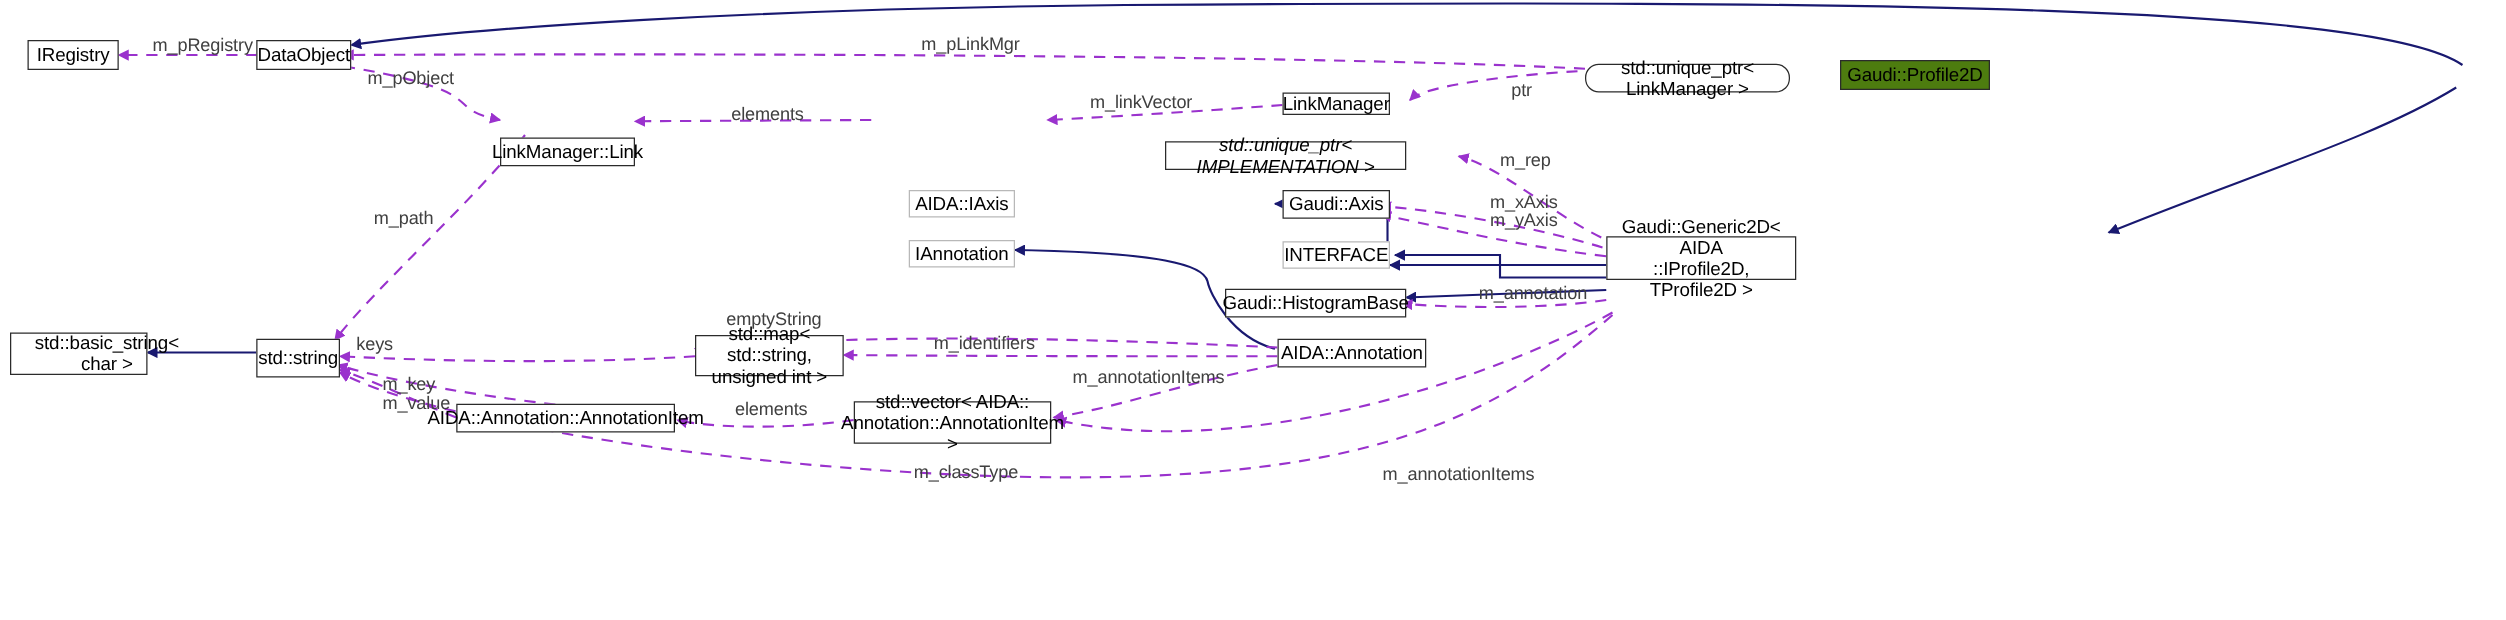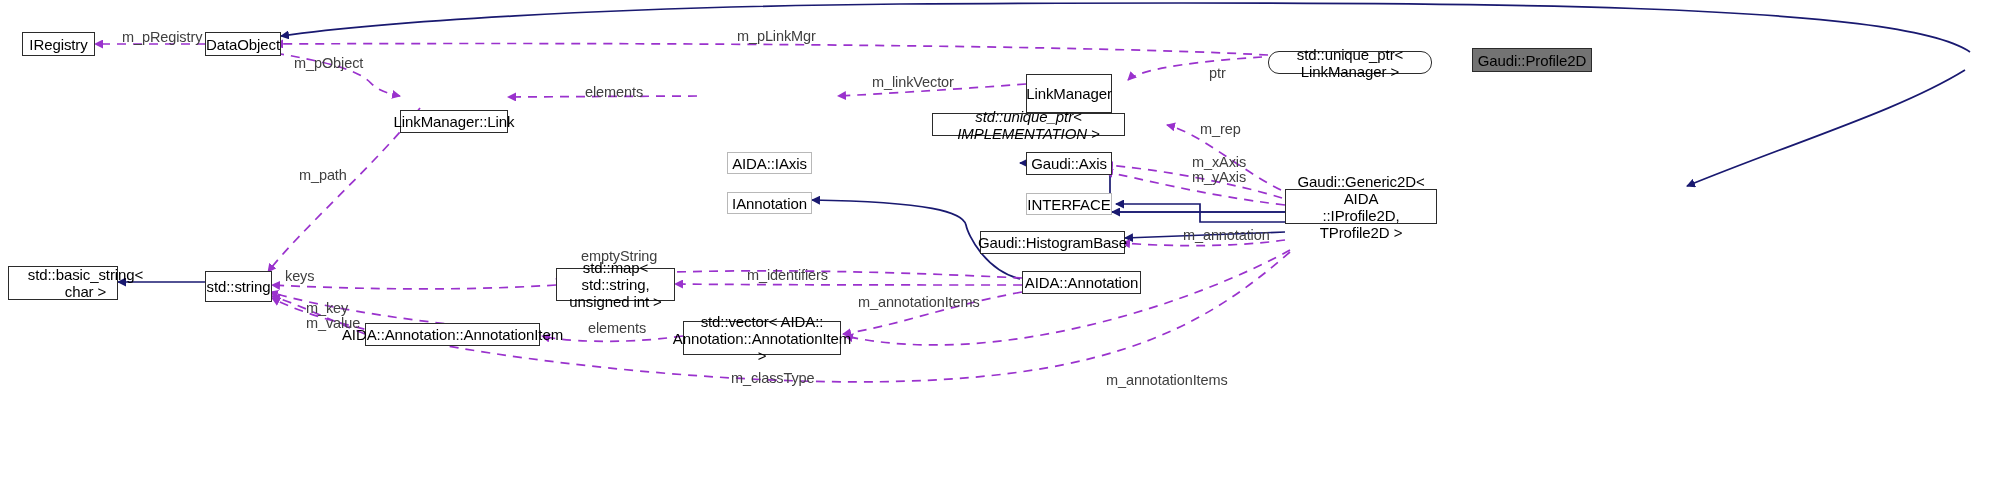--- a/index.html
+++ b/index.html
@@ -23,21 +23,21 @@
     border:1px solid #303030;
     color:#000000;
     font-size:15px;
     line-height:17px;
     white-space:pre-line;
     letter-spacing:-0.1px;
     z-index:5;
   }
   .node.solidbox{border:1.6px solid #2b2b2b;}
   .node.lightbox{border:1px solid #b8b8b8;}
-  .node.focus{background:#737373;border:1.6px solid #2b2b2b;}
+  .node.focus{background:#4d7c0f;border:1.6px solid #2b2b2b;}
   .elabel{
     position:absolute;
     font-size:14.5px;
     line-height:15px;
     color:#404040;
     white-space:pre-line;
     z-index:6;
     background:transparent;
     text-align:left;
     letter-spacing:-0.1px;
@@ -93,21 +93,21 @@
     </g>
   </svg>
 
   <div class="node solidbox" style="left:22px; top:32px; width:73px; height:24px;">IRegistry</div>
 
   <div class="node solidbox" style="left:205px; top:32px; width:76px; height:24px;">DataObject</div>
 
   <div class="node solidbox" style="left:400px; top:86px; width:108px; height:23px;margin-top:24px;">LinkManager::Link</div>
 
 
-  <div class="node solidbox" style="left:1026px; top:74px; width:86px; height:39px;">LinkManager</div>
+  <div class="node solidbox" style="left:1026px; top:74px; width:86px; height:18px;">LinkManager</div>
 
   <div class="node solidbox" style="left:1268px; top:51px; width:164px; height:23px;border-radius:11px;">std::unique_ptr&lt; LinkManager &gt;</div>
 
   <div class="node solidbox" style="left:932px; top:113px; width:193px; height:23px;font-style:italic;">std::unique_ptr&lt; IMPLEMENTATION &gt;</div>
 
   <div class="node lightbox" style="left:727px; top:152px; width:85px; height:22px;">AIDA::IAxis</div>
 
   <div class="node solidbox" style="left:1026px; top:152px; width:86px; height:23px;">Gaudi::Axis</div>
 
   <div class="node lightbox" style="left:727px; top:192px; width:85px; height:22px;">IAnnotation</div>

